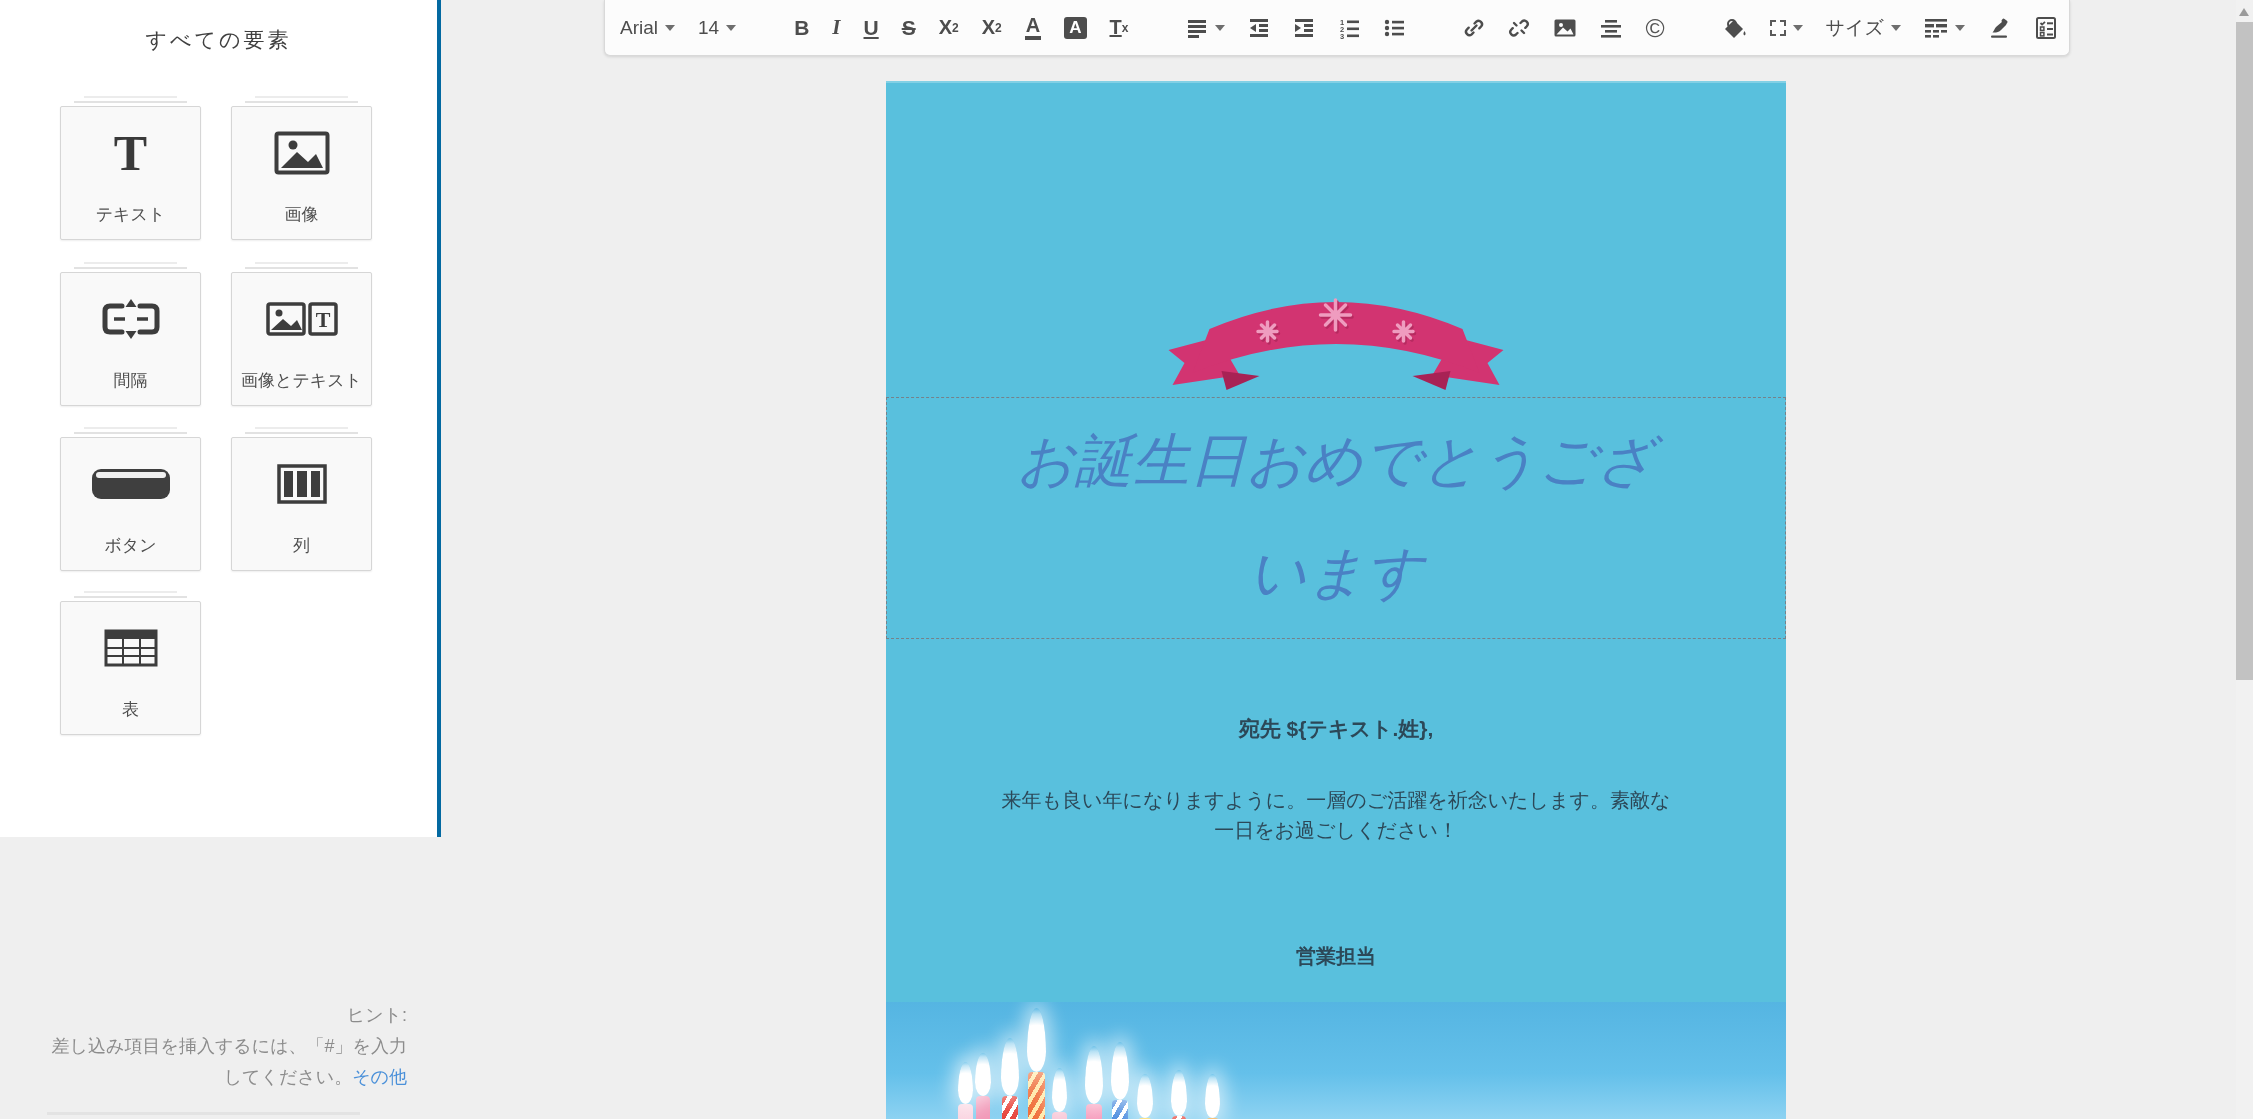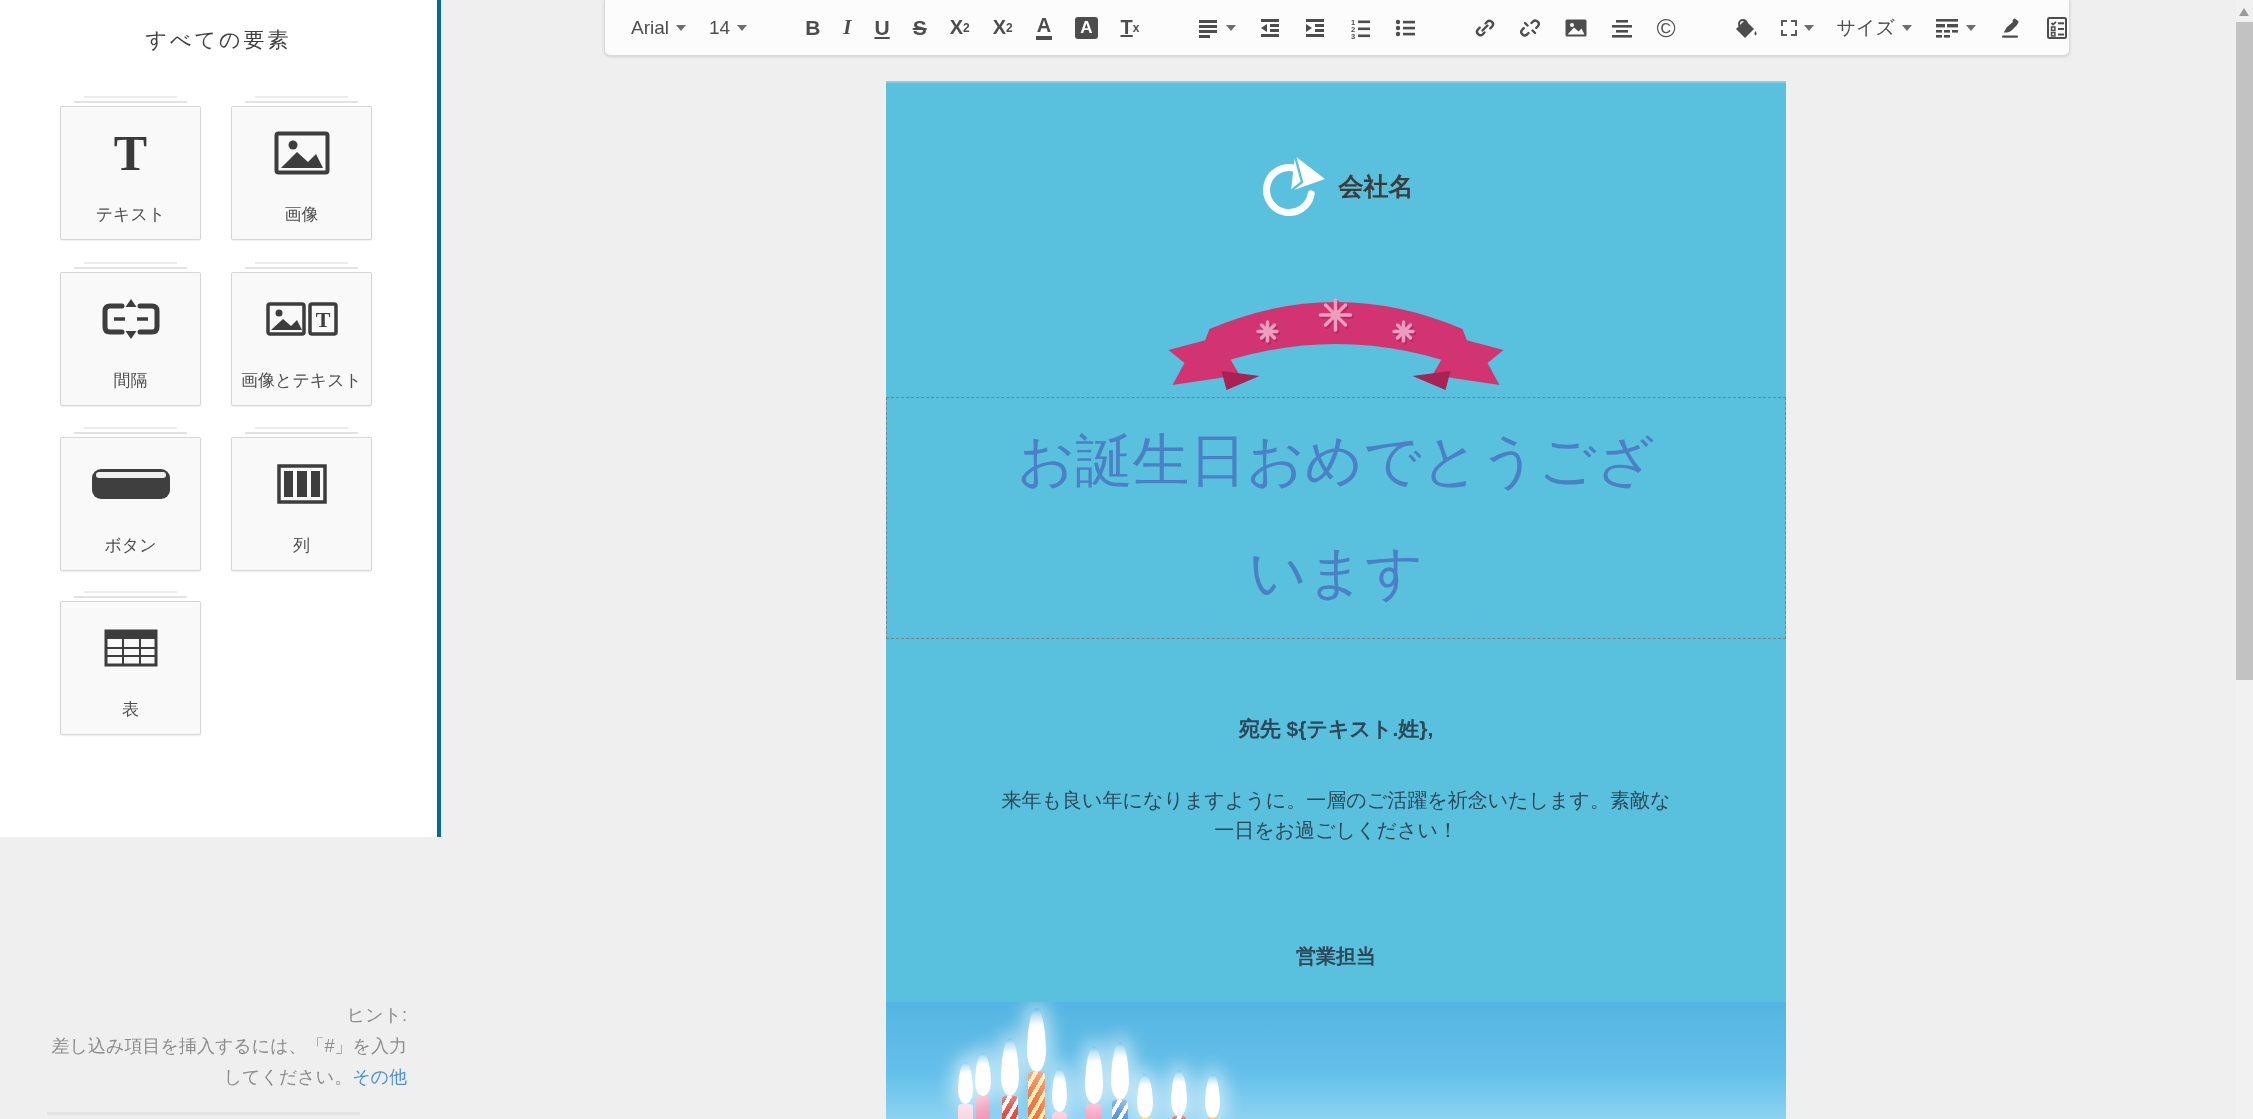--- a/index.html
+++ b/index.html
@@ -17,21 +17,21 @@
   .t1{left:60px;top:106px}.t2{left:231px;top:106px}.t3{left:60px;top:272px}.t4{left:231px;top:272px}
   .t5{left:60px;top:437px}.t6{left:231px;top:437px}.t7{left:60px;top:601px}.t8{left:231px;top:601px}
   .glyph-T { font-family:"Liberation Serif","DejaVu Serif",serif; font-size:50px; font-weight:bold; color:#3a3a3a; line-height:1; }
   .btn-pill { width:78px; height:30px; border-radius:9px; background:#3f3f3f; position:relative; }
   .btn-pill i { position:absolute; top:3px; left:4px; right:4px; height:6px; border-radius:5px; background:rgba(255,255,255,.92); display:block; }
   .hint { position:absolute; left:47px; top:1000px; width:360px; font-size:18px; line-height:31px; color:#8c8c8c;text-align:right; }
   .hint a { color:#4a90d9; text-decoration:none; cursor:pointer; }
   .sidebar-divider { position:absolute; left:47px; top:1112px; width:313px; height:3px; background:#e3e3e3; }
 
   
-  .toolbar { position:absolute; left:604px; top:0; width:1466px; height:56px; background:#fcfcfc; border:1px solid #d9d9d9; border-top:none; border-radius:0 0 6px 6px; box-shadow:0 1px 3px rgba(0,0,0,.12); display:flex; align-items:center; padding:0 26px; gap:23px; color:#4d4d4d; }
+  .toolbar { position:absolute; left:604px; top:0; width:1466px; height:56px; background:#fcfcfc; border:1px solid #d9d9d9; border-top:none; border-radius:0 0 6px 6px; box-shadow:0 1px 3px rgba(0,0,0,.12); display:flex; align-items:center; padding:0 15px; gap:23px; color:#4d4d4d; }
   .tb { display:flex; align-items:center; height:36px; cursor:pointer; flex:0 0 auto; }
   .tb-text { font-size:19px; color:#4d4d4d; }
   .caret { width:0; height:0; border-left:5px solid transparent; border-right:5px solid transparent; border-top:6px solid #6e6e6e; margin-left:7px; display:inline-block; }
   .ltr { font-size:21px; font-weight:600; line-height:1; }
   .ltr.it { font-family:"Liberation Serif","DejaVu Serif",serif; font-style:italic; font-weight:600; }
   .ltr.un { text-decoration:underline; }
   .ltr.st { text-decoration:line-through; }
   .subsup .b { font-size:20px; font-weight:600; }
   .subsup .s1 { font-size:12px; font-weight:600; vertical-align:sub; }
   .subsup .s2 { font-size:12px; font-weight:600; vertical-align:super; }
@@ -47,21 +47,21 @@
   
   .scrollbar { position:absolute; right:0; top:0; width:17px; height:1119px; background:#f1f1f1; }
   .sb-arrow { position:absolute; top:8px; left:3px; width:0; height:0; border-left:5.5px solid transparent; border-right:5.5px solid transparent; border-bottom:8px solid #9b9b9b; cursor:pointer; }
   .sb-thumb { position:absolute; top:22px; left:0; width:17px; height:658px; background:#c2c2c2; cursor:pointer; }
 
   
   .canvas { position:absolute; left:886px; top:81px; width:900px; height:1038px; background:#59c0dd; border-top:2px solid rgba(255,255,255,.25); }
   .logo-row { position:absolute; top:70px; left:0; width:100%; display:flex; justify-content:center; align-items:center; gap:12px; cursor:pointer; }
   .company { font-size:25px; font-weight:bold; color:#3e3c3a; }
   .ribbon { position:absolute; top:204px; left:50%; transform:translateX(-50%); cursor:pointer; }
-  .heading-block { position:absolute; top:314px; left:0; width:900px; height:242px; border:1px dashed #75828a; cursor:text; }
+  .heading-block { position:absolute; top:314px; left:0; width:900px; height:242px; border:1px dashed #75828a; cursor:text;font-style:italic; }
   .heading-text { width:688px; margin:0 auto; padding-top:6px; font-size:57px; line-height:112px; text-align:center; color:#4a81c4; }
   .etext { position:absolute; left:0; width:100%; text-align:center; color:#2c4858; cursor:text; }
   .greeting { top:632px; font-size:21px; font-weight:bold; }
   .bodytext { top:702px; font-size:20px; line-height:30px; }
   .bodytext .inner { width:672px; margin:0 auto; }
   .closing { top:824px; font-size:20px; }
   .signature { top:860px; font-size:20px; font-weight:bold; }
   .photo { position:absolute; top:919px; left:0; width:900px; height:119px; overflow:hidden; background:linear-gradient(180deg,#55b5e2 0%,#64c0ea 60%,#8fd3f2 100%); cursor:pointer; }
   .flame { position:absolute; border-radius:50% 50% 50% 50% / 68% 68% 32% 32%; background:radial-gradient(circle at 50% 62%, #ffffff 55%, rgba(255,255,255,.55) 82%, rgba(255,255,255,0) 100%); box-shadow:0 0 18px 7px rgba(255,255,255,.55); }
   .candle { position:absolute; height:90px; border-radius:4px 4px 0 0; }
@@ -352,28 +352,20 @@
           <rect x="12" y="6.3" width="6" height="2"></rect>
           <rect x="12" y="12" width="6" height="2"></rect>
           <rect x="12" y="17.5" width="6" height="2"></rect>
         </g>
       </svg>
   </div>
 </div>
 
 <div class="canvas">
 
-  <div class="logo-row">
-    <svg width="68" height="66" viewBox="0 0 68 66">
-      <path d="M52.2 40.9 A22.5 22.5 0 1 1 35.8 15.3" fill="none" stroke="#ffffff" stroke-width="7" stroke-linecap="round"></path>
-      <path d="M36 3 L66 26 L32 38 Z" fill="#ffffff"></path>
-      <path d="M36 3 L43 29 L32 38" fill="none" stroke="#59c0dd" stroke-width="2.4"></path>
-    </svg>
-    <span class="company">会社名</span>
-  </div>
 
   <svg class="ribbon" width="345" height="104" viewBox="0 0 345 104">
     <path d="M54 50 L5 63 L21 76 L9 98 L76 88 Z" fill="#d23471"></path>
     <path d="M291 50 L340 63 L324 76 L336 98 L269 88 Z" fill="#d23471"></path>
     <path d="M58 84 L96 89 L63 103 Z" fill="#a82255"></path>
     <path d="M287 84 L249 89 L282 103 Z" fill="#a82255"></path>
     <path d="M46 42 Q172.5 -12 299 42 L316 86 Q172.5 28 29 86 Z" fill="#d23471"></path>
     <g stroke="#b72a60" stroke-width="3.5" stroke-linecap="round" transform="translate(1.5,2)">
       <path d="M172 13 v30 M157 28 h30 M162 18 l20 20 M182 18 l-20 20"></path>
       <path d="M104 35 v19 M94.5 44.5 h19 M98 38 l13 13 M111 38 l-13 13"></path>

